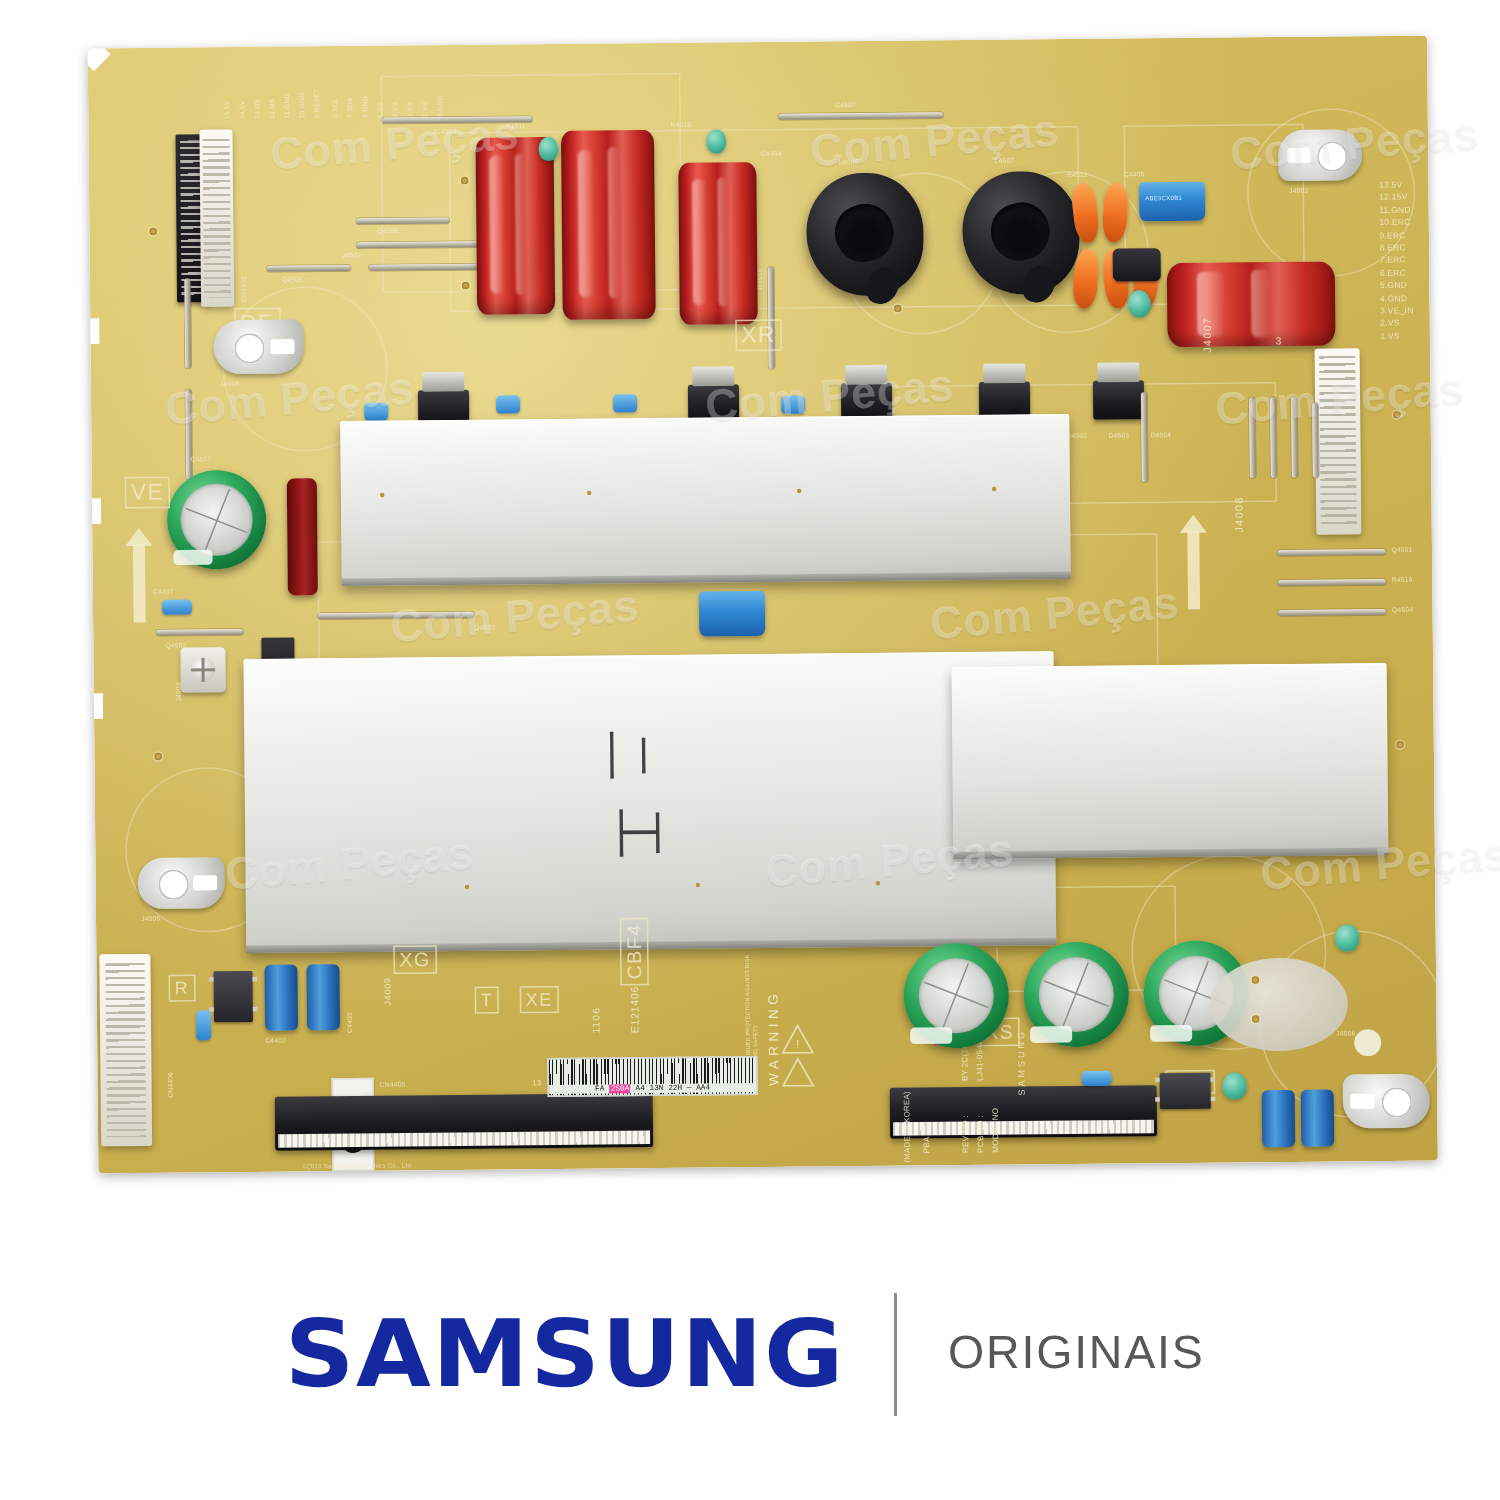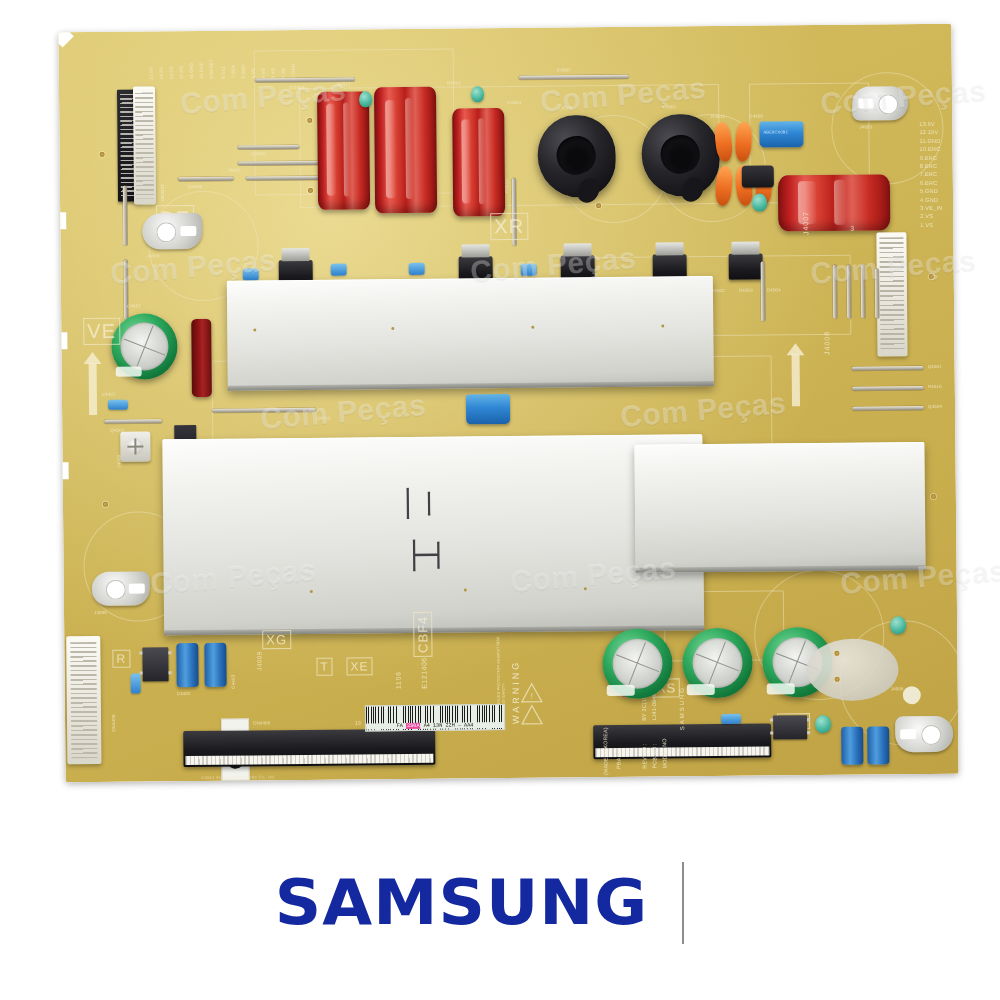--- a/index.html
+++ b/index.html
@@ -28,21 +28,21 @@
     overflow: hidden;
   }
   
   #pcb .notch { position:absolute; left:-1px; width:7px; height:17px; background:#fff; }
   #pcb .corner-cut { position:absolute; width:16px;height:16px;background:#fff; }
 
   .silk { position:absolute; color:#f4eccb; font-size:4.4px; letter-spacing:.2px;
           font-family:"Liberation Sans", sans-serif; white-space:nowrap; opacity:.85;}
   .silk-box  { position:absolute; border:1px solid #efe6c0; opacity:.5; border-radius:1px;}
   .silk-circ { position:absolute; border:1px solid #efe6c0; opacity:.45; border-radius:50%;}
-  .bigletter { position:absolute; color:#f6efd2; font-size:20px; font-weight:400;
+  .bigletter { position:absolute; color:#f6efd2; font-size:15px; font-weight:400;
                letter-spacing:1px; opacity:.75; border:1px solid #f0e7c4; padding:1px 3px;}
 
   
   .pad   { position:absolute; width:5px;height:5px;border-radius:50%;
            background:#c9a24a; box-shadow:inset 0 0 0 1px #a8893b, 0 0 0 1px rgba(247,240,205,.45);}
   .via   { position:absolute; width:3px;height:3px;border-radius:50%; background:#b59543; }
 
   
   .res-ax { position:absolute; height:4px; border-radius:2px;
             background:linear-gradient(180deg,#e9e6dd,#b9b3a4 55%,#8d887a);
@@ -597,14 +597,15 @@
     <div class="wm-text" style="left:510px;top:558px;transform:rotate(-5deg);">Com Peças</div>
     <div class="wm-text" style="left:840px;top:560px;transform:rotate(-5deg);">Com Peças</div>
   </div>
 
 </div>
 
 <div id="brand">
   <div id="samsung-wordmark">SAMSUNG</div>
   <div id="brand-divider"></div>
   <div id="brand-sub">
+    <div>ORIGINAIS</div>
   </div>
 </div>
 
 </body></html>

